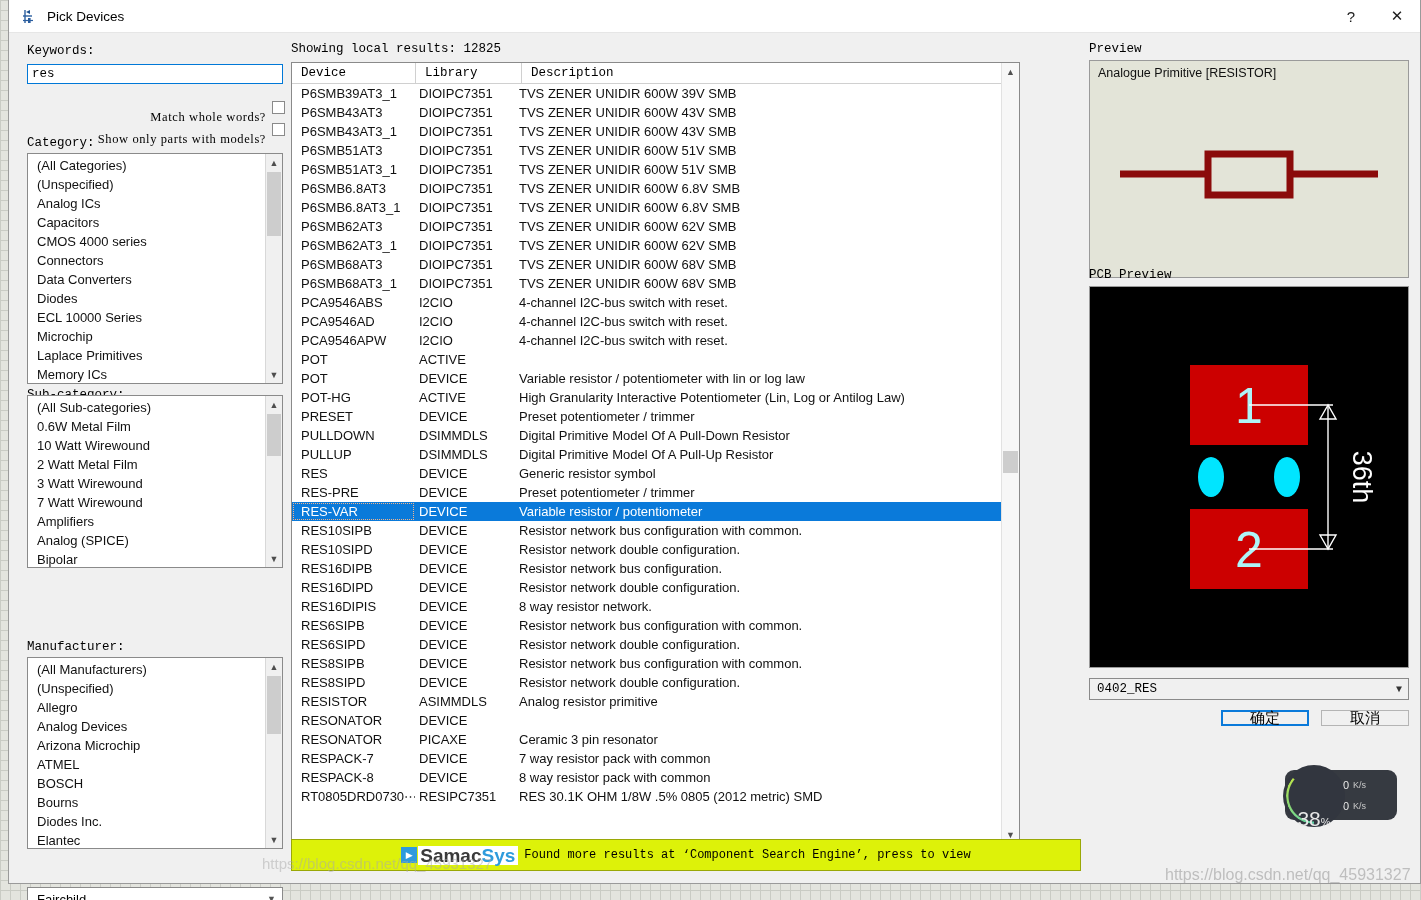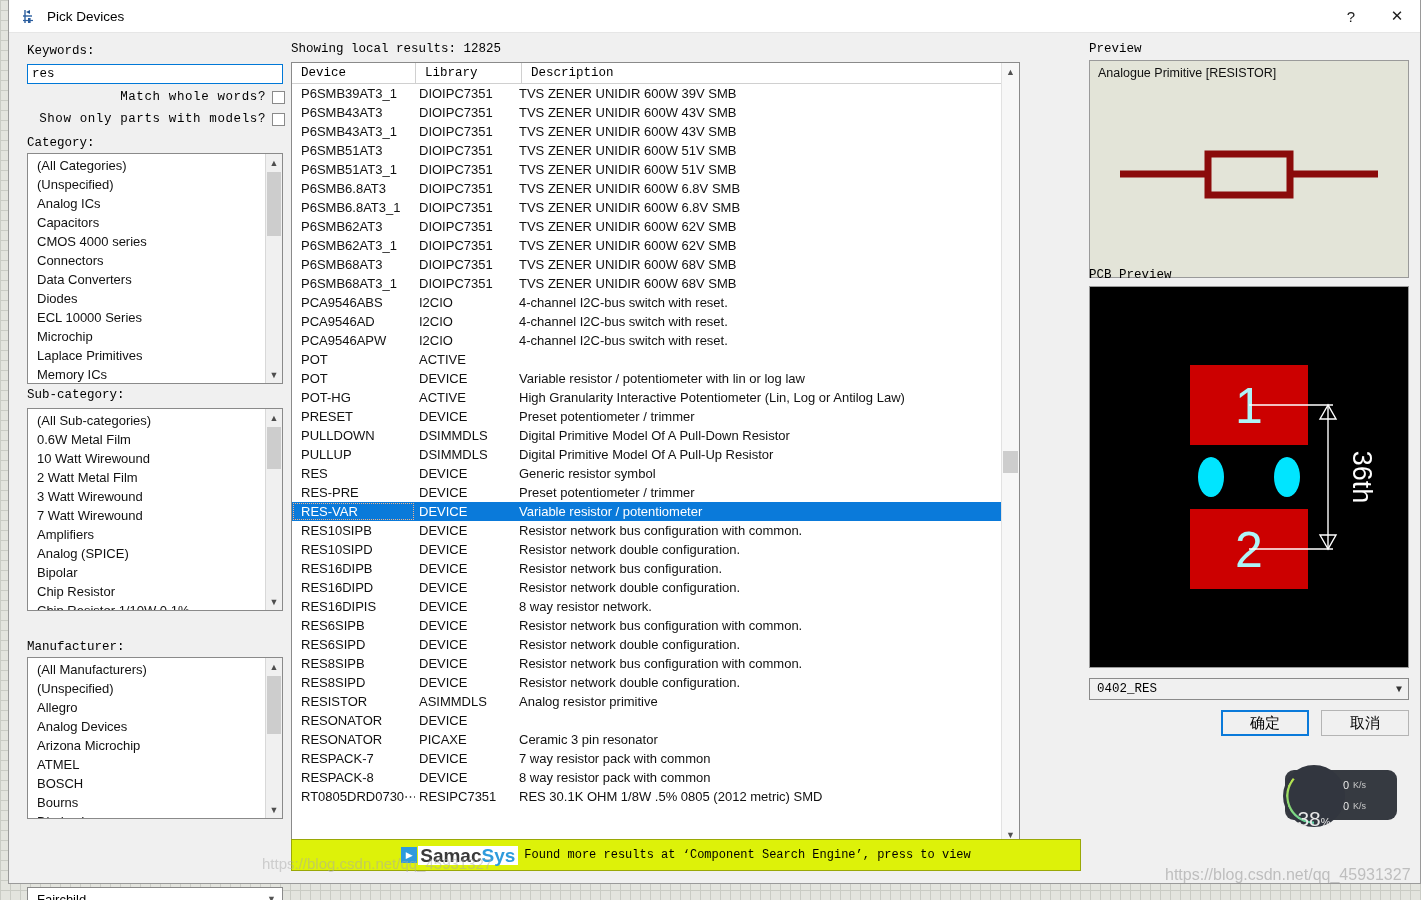--- a/index.html
+++ b/index.html
@@ -42,21 +42,21 @@
   
   #leftcol{position:absolute;left:10px;top:6px;width:266px;}
   #kw-label{position:absolute;left:8px;top:6px;}
   #kw-input{
     position:absolute;left:8px;top:26px;width:256px;height:20px;
     border:1px solid #0078d7;background:#fff;box-sizing:border-box;
     font-family:"Liberation Mono","DejaVu Sans Mono",monospace;font-size:12.5px;
     padding:1px 4px;color:#000;outline:none;
   }
   .chkrow{position:absolute;right:0;display:flex;align-items:center;gap:6px;justify-content:flex-end;width:264px;}
-  .chkrow .ctext{font-family:Liberation Mono, monospace;font-size:12.5px;letter-spacing:.6px;}
+  .chkrow .ctext{font-family:Liberation Serif, serif;font-size:12.5px;letter-spacing:.6px;margin-top:20px;}
   .chkbox{width:13px;height:13px;border:1px solid #8a8a8a;background:#fff;box-sizing:border-box;display:inline-block;}
 
   .seclabel{position:absolute;font-family:Liberation Mono, monospace;font-size:12.5px;}
 
   .listbox{
     position:absolute;left:8px;width:256px;background:#fff;
     border:1px solid #8a8a8a;box-sizing:border-box;overflow:hidden;
   }
   .listbox .inner{position:absolute;left:0;top:0;right:16px;bottom:0;padding:2px 0 0 0;}
   .litem{height:19px;line-height:19px;padding-left:9px;font-size:13px;
@@ -133,21 +133,21 @@
     background:#000;border:1px solid #9a9a9a;box-sizing:border-box;overflow:hidden;
   }
   #pkgcombo{
     position:absolute;left:2px;top:640px;width:320px;height:22px;background:#f0f0f0;
     border:1px solid #8a8a8a;box-sizing:border-box;display:flex;align-items:center;
     justify-content:space-between;padding:0 6px 0 7px;
     font-family:"Liberation Mono","DejaVu Sans Mono",monospace;font-size:12.5px;
   }
   #btnrow{position:absolute;left:2px;top:672px;width:320px;height:30px;display:flex;justify-content:flex-end;gap:12px;}
   .dlgbtn{
-    width:88px;height:26px;background:#f0f0f0;border:1px solid #b4b4b4;box-sizing:border-box;
+    width:88px;height:16px;background:#f0f0f0;border:1px solid #b4b4b4;box-sizing:border-box;
     display:flex;align-items:center;justify-content:center;font-size:15px;color:#000;
     font-family:"Liberation Sans",sans-serif;
   }
   .dlgbtn.primary{border:2px solid #0a7ada;background:#f0f0f0;}
 
   
   #netwidget{
     position:absolute;left:1285px;top:770px;width:112px;height:50px;
     background:rgba(40,44,52,.93);border-radius:9px;display:flex;align-items:center;
     padding-left:44px;box-sizing:border-box;
@@ -235,21 +235,21 @@
             <div class="litem">Memory ICs</div>
           </div>
         <div class="sb">
           <div class="arrow">▲</div>
           <div class="thumb" style="top:18px;height:64px"></div>
           <div class="arrow bot">▼</div>
         </div>
       </div>
 
       <div class="seclabel" style="left:8px;top:350px">Sub-category:</div>
-      <div class="listbox" style="top:370px;height:203px">
+      <div class="listbox" style="top:357px;height:173px">
         <div class="inner" id="sub-list">
             <div class="litem">(All Sub-categories)</div>
             <div class="litem">0.6W Metal Film</div>
             <div class="litem">10 Watt Wirewound</div>
             <div class="litem">2 Watt Metal Film</div>
             <div class="litem">3 Watt Wirewound</div>
             <div class="litem">7 Watt Wirewound</div>
             <div class="litem">Amplifiers</div>
             <div class="litem">Analog (SPICE)</div>
             <div class="litem">Bipolar</div>
@@ -258,21 +258,21 @@
             <div class="litem">Chip Resistor 1/10W 60%</div>
           </div>
         <div class="sb">
           <div class="arrow">▲</div>
           <div class="thumb" style="top:18px;height:42px"></div>
           <div class="arrow bot">▼</div>
         </div>
       </div>
 
       <div class="seclabel" style="left:8px;top:602px">Manufacturer:</div>
-      <div class="listbox" style="top:619px;height:162px">
+      <div class="listbox" style="top:619px;height:192px">
         <div class="inner" id="mfr-list">
             <div class="litem">(All Manufacturers)</div>
             <div class="litem">(Unspecified)</div>
             <div class="litem">Allegro</div>
             <div class="litem">Analog Devices</div>
             <div class="litem">Arizona Microchip</div>
             <div class="litem">ATMEL</div>
             <div class="litem">BOSCH</div>
             <div class="litem">Bourns</div>
             <div class="litem">Diodes Inc.</div>

